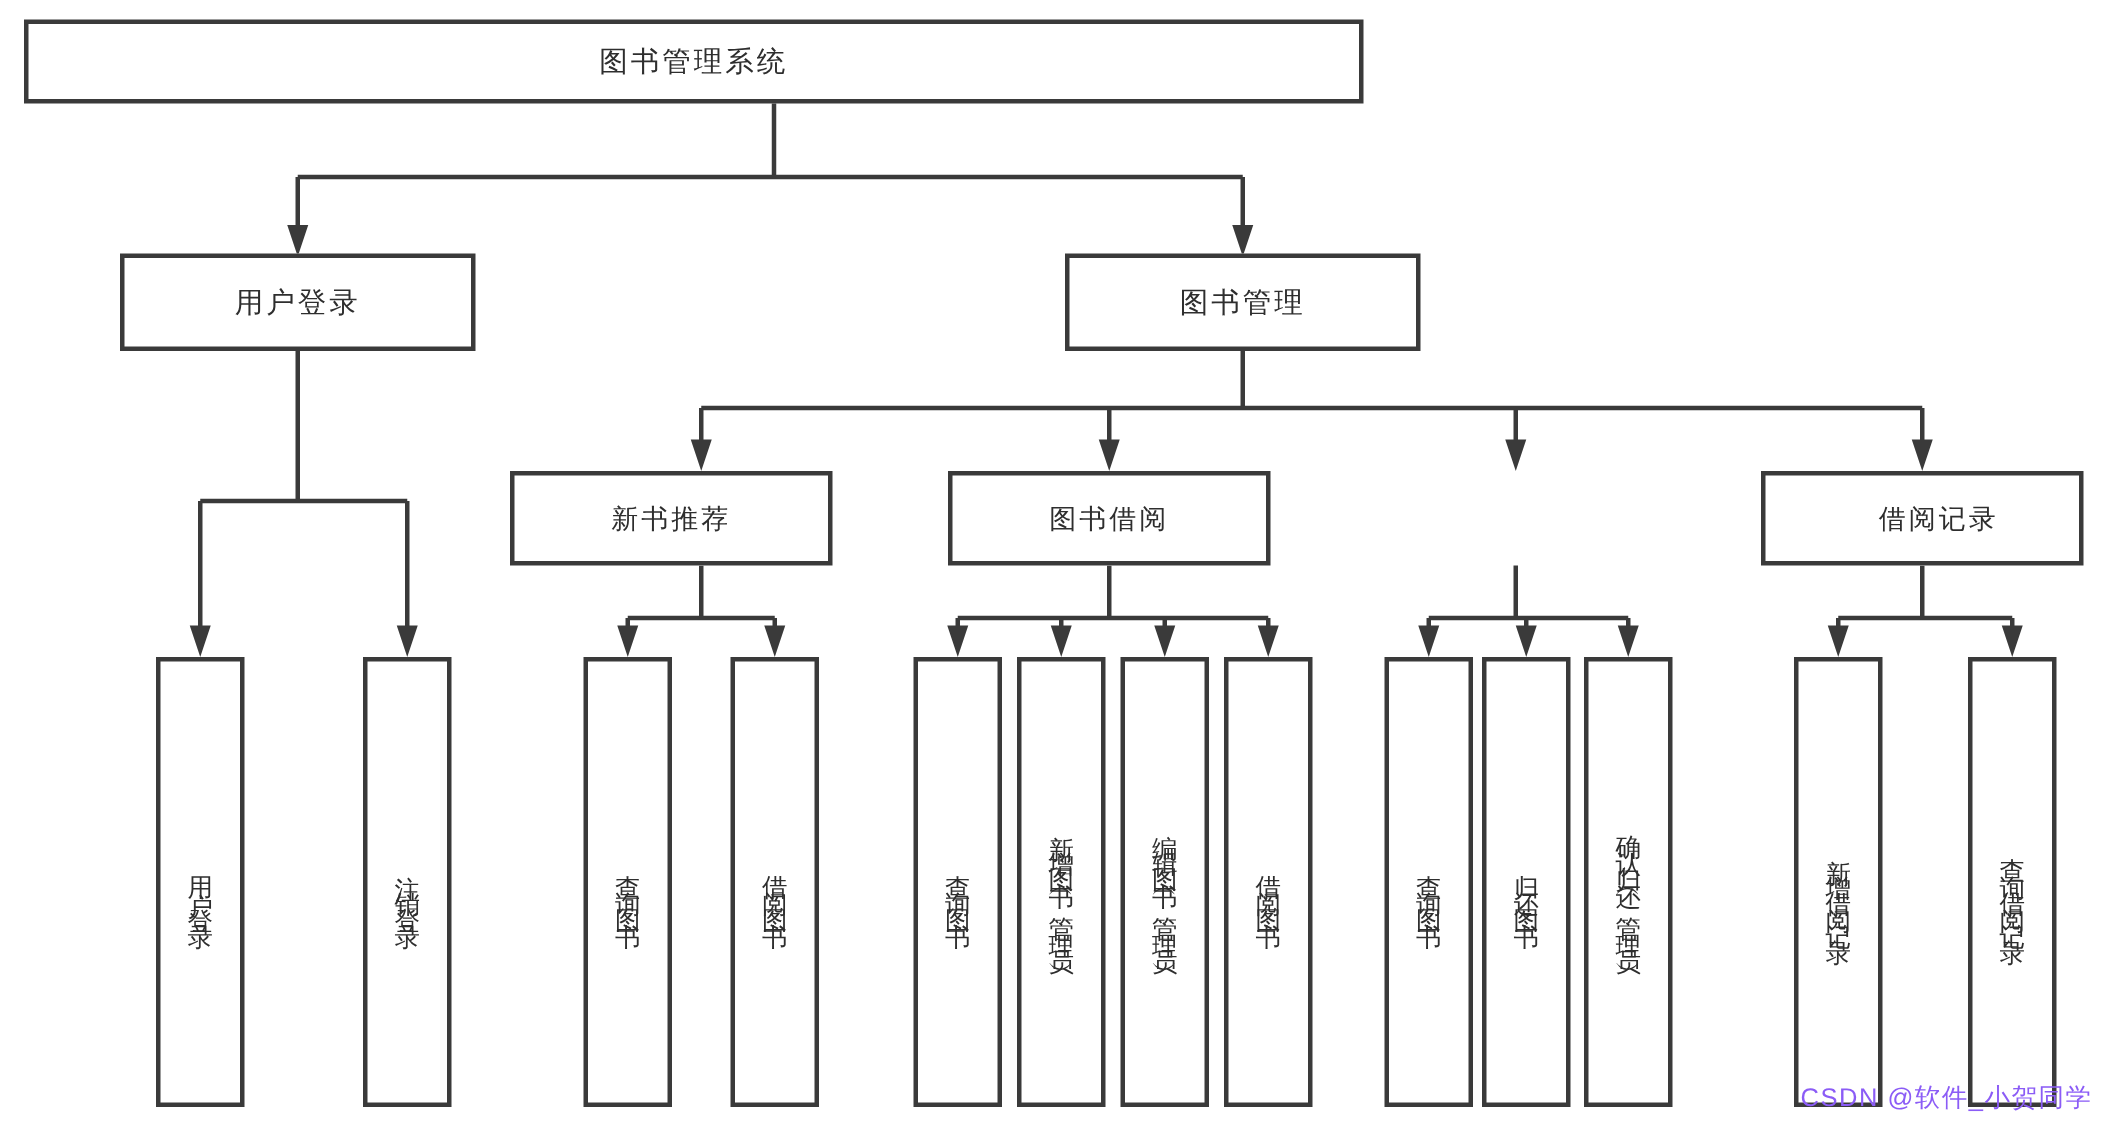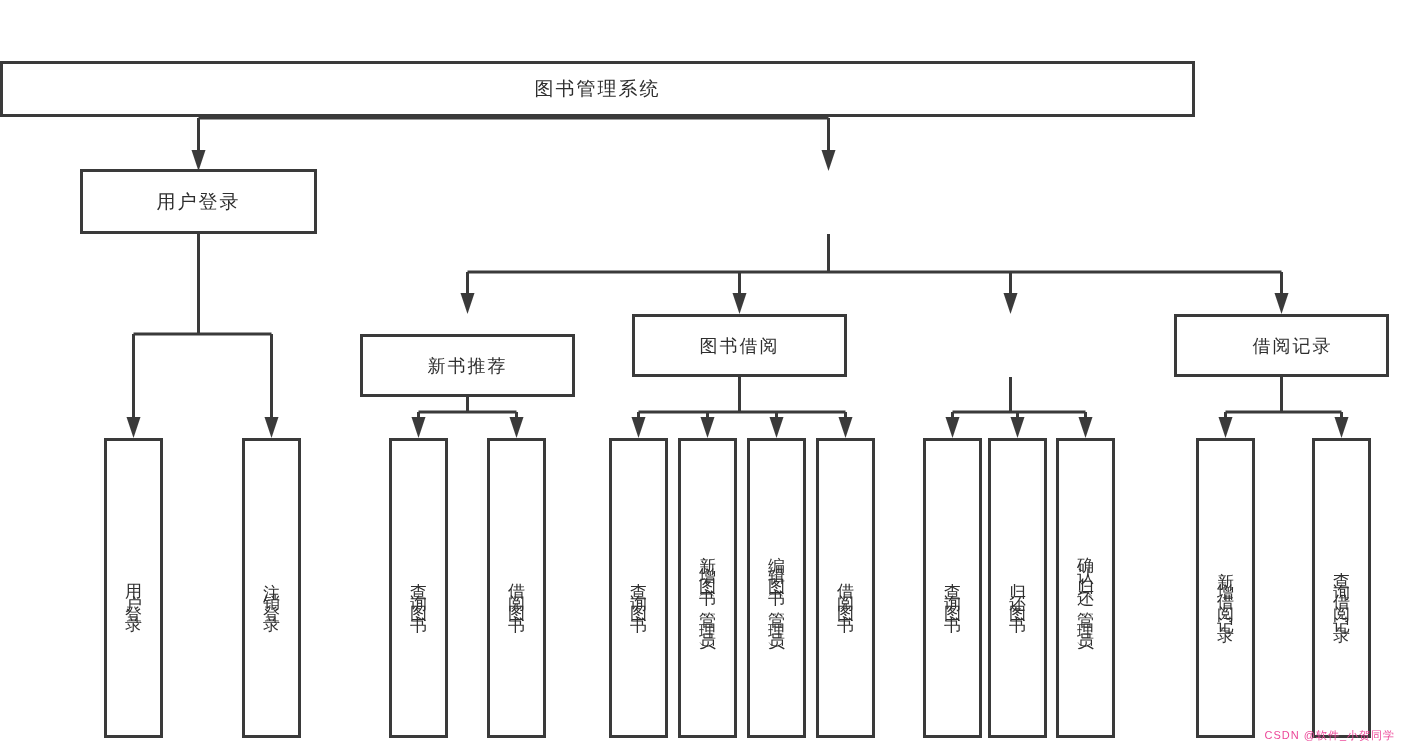--- a/index.html
+++ b/index.html
@@ -27,41 +27,41 @@
     justify-content: center;
     color: #2e2e2e;
     z-index: 2;
   }
   .node.h {
     font-size: 19px;
     letter-spacing: 2px;
     white-space: nowrap;
   }
   .node.root {
-    left: 0; top: 13px; width: 1195px; height: 56px; margin-top: 48px;
+    left: 16px; top: 13px; width: 893px; height: 56px;
   }
   .node.lvl2 { top: 169px; width: 237px; height: 65px; }
   .node.lvl3 { top: 314px; width: 215px; height: 63px; font-size: 18px; }
   .node.leaf {
     top: 438px;
     width: 59px;
     height: 300px;
     writing-mode: vertical-rl;
     text-orientation: mixed;
     font-size: 17px;
     letter-spacing: 11px;
     line-height: 1;
     padding-top: 8px;
   }
   .watermark {
     position: absolute;
     right: 10px;
     bottom: 4px;
-    font-size: 11px;
-    color: #ec4899;
+    font-size: 17px;
+    color: #8b5cf6;
     letter-spacing: 1px;
     z-index: 5;
     white-space: nowrap;
   }
 </style>
 </head>
 <body>
 
 <div class="canvas">
 
@@ -130,22 +130,23 @@
       <polygon points="1010.5,417 1024.5,417 1017.5,438"></polygon>
       <polygon points="1078.5,417 1092.5,417 1085.5,438"></polygon>
       <polygon points="1218.5,417 1232.5,417 1225.5,438"></polygon>
       <polygon points="1334.5,417 1348.5,417 1341.5,438"></polygon>
     </g>
   </svg>
 
   <div class="node h root">图书管理系统</div>
 
   <div class="node h lvl2" style="left:80px;">用户登录</div>
+  <div class="node h lvl2" style="left:710px;">图书管理</div>
 
-  <div class="node h lvl3" style="left:360px;margin-top:20px;">新书推荐</div>
+  <div class="node h lvl3" style="left:340px;">新书推荐</div>
   <div class="node h lvl3" style="left:632px;text-align:center;">图书借阅</div>
   <div class="node h lvl3" style="left:1174px;padding-left:22px;">借阅记录</div>
 
   <div class="node leaf" style="left:104px;">用户登录</div>
   <div class="node leaf" style="left:242px;">注销登录</div>
 
   <div class="node leaf" style="left:389px;">查询图书</div>
   <div class="node leaf" style="left:487px;">借阅图书</div>
 
   <div class="node leaf" style="left:609px;">查询图书</div>

